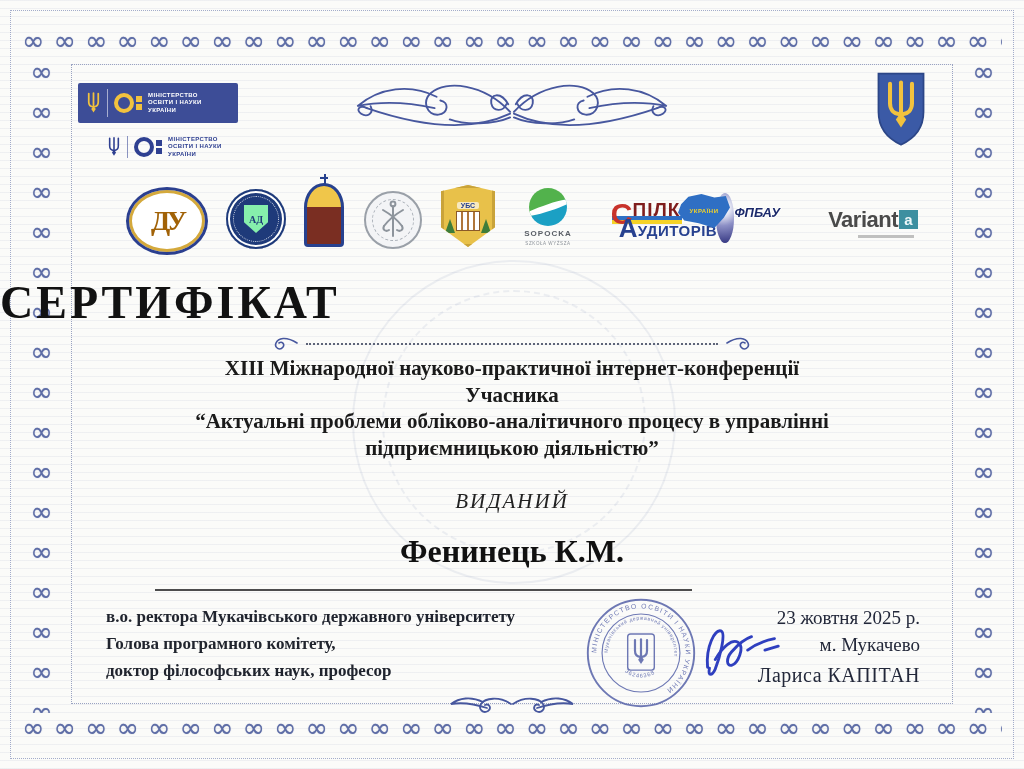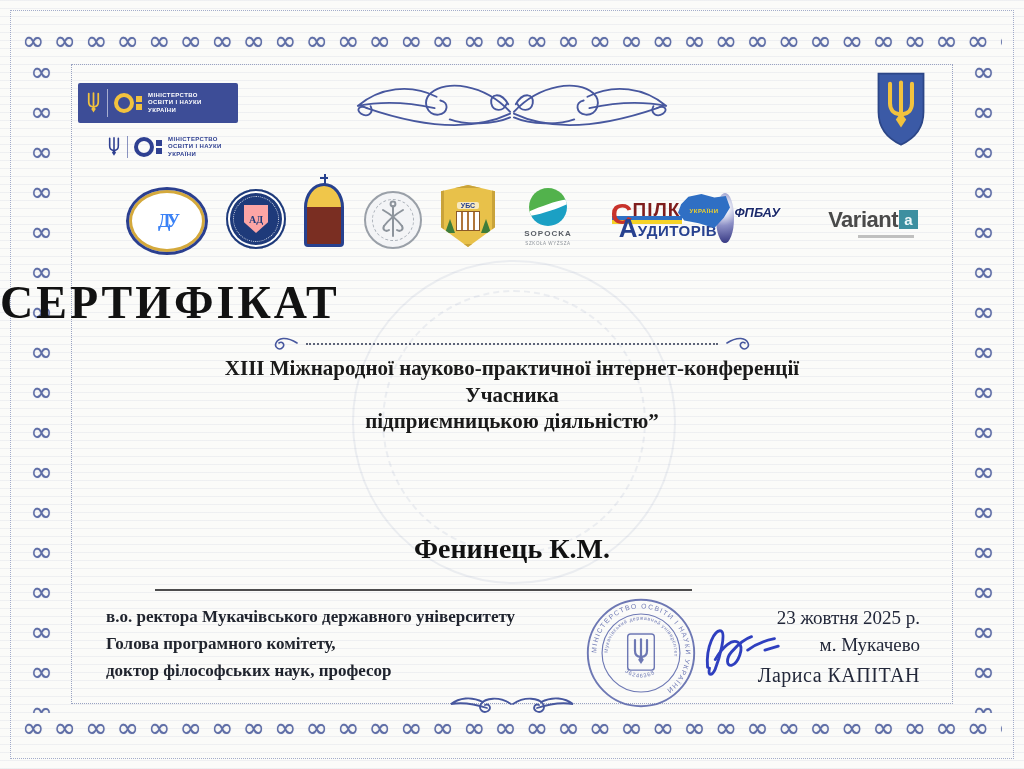--- a/index.html
+++ b/index.html
@@ -52,25 +52,25 @@
 
   .coat-of-arms{position:absolute;left:875px;top:70px;width:52px;height:80px;}
 
   .flourish-top{position:absolute;left:347px;top:76px;width:330px;height:66px;color:#47579e;}
   .flourish-bottom{position:absolute;left:50%;top:692px;transform:translateX(-50%);width:130px;height:26px;color:#47579e;}
 
   
   .plogo{position:absolute;display:flex;align-items:center;justify-content:center;}
   .mdu-crest{left:126px;top:187px;width:76px;height:62px;border-radius:50%;
     border:3px solid #2b3f8f;box-shadow:inset 0 0 0 3px #d4a93c;background:#ffffff;}
-  .mdu-crest span{font-family:"Liberation Serif",serif;font-weight:bold;font-size:18px;color:#3b82f6;letter-spacing:-4px;}
+  .mdu-crest span{font-family:"Liberation Serif",serif;font-weight:bold;font-size:28px;color:#a16207;letter-spacing:-4px;}
   .ad-seal{left:226px;top:189px;width:60px;height:60px;border-radius:50%;background:#1e3a7a;
     box-shadow:inset 0 0 0 2px #1e3a7a, inset 0 0 0 4px #ffffff;}
   .ad-seal::before{content:"";position:absolute;inset:7px;border-radius:50%;border:1px dotted rgba(255,255,255,.8);}
-  .ad-shield{width:24px;height:28px;background:#fca5a5;clip-path:polygon(0 0,100% 0,100% 62%,50% 100%,0 62%);
+  .ad-shield{width:24px;height:28px;background:#86efac;clip-path:polygon(0 0,100% 0,100% 62%,50% 100%,0 62%);
     display:flex;align-items:center;justify-content:center;font-family:"Liberation Serif",serif;
     font-weight:bold;font-size:10px;color:#1e3a7a;}
   .church-emblem{left:304px;top:183px;width:40px;height:64px;border:3px solid #27418f;
     border-radius:50% 50% 4px 4px / 38% 38% 4px 4px;box-sizing:border-box;
     background:linear-gradient(180deg,#f0c64a 0 36%,#7a2e22 36% 100%);}
   .church-emblem::before{content:"";position:absolute;top:-12px;left:50%;width:2px;height:10px;background:#27418f;}
   .church-emblem::after{content:"";position:absolute;top:-9px;left:50%;transform:translateX(-50%);width:8px;height:2px;background:#27418f;}
   .caduceus-seal{left:364px;top:191px;width:58px;height:58px;border-radius:50%;background:#f3f4f6;
     border:2px solid #9aa0a8;box-sizing:border-box;color:#8d949c;}
   .caduceus-seal::before{content:"";position:absolute;inset:6px;border-radius:50%;border:1px dashed #aab0b8;}
@@ -121,21 +121,21 @@
   .title{position:absolute;top:276px;left:0;width:100%;text-align:left;
     font-size:46px;font-weight:bold;letter-spacing:3px;color:#121212;}
   .divider{position:absolute;top:334px;left:50%;transform:translateX(-50%);
     width:480px;display:flex;align-items:center;gap:8px;color:#47579e;}
   .divider .dots{flex:1;border-top:2px dotted #5d6478;height:0;}
   .body-lines{position:absolute;top:355px;left:60px;right:60px;text-align:center;
     font-weight:bold;font-size:21px;line-height:26.5px;color:#1a1a1a;}
   .issued{position:absolute;top:489px;left:0;width:100%;text-align:center;
     font-style:italic;font-size:21px;letter-spacing:2px;color:#222;}
   .name{position:absolute;top:533px;left:0;width:100%;text-align:center;
-    font-size:28px;font-weight:bold;color:#111;}
+    font-size:32px;font-weight:bold;color:#111;}
   .name-underline{position:absolute;top:589px;left:155px;width:537px;border-top:2px solid #4d4d4d;}
 
   
   .footer-left{position:absolute;left:106px;top:603px;width:480px;
     font-size:17px;font-weight:bold;line-height:27px;color:#20242e;}
   .stamp{position:absolute;left:584px;top:596px;width:114px;height:114px;opacity:.88;}
   .signature{position:absolute;left:698px;top:617px;width:86px;height:68px;color:#2f3fbf;}
   .footer-date{position:absolute;right:104px;top:604px;text-align:right;
     font-size:19px;line-height:27px;color:#23283a;}
   .signatory-name{position:absolute;right:104px;top:664px;text-align:right;
@@ -299,23 +299,25 @@
     </svg>
     <span class="dots"></span>
     <svg width="26" height="20" viewBox="0 0 26 20">
       <path d="M1,9 C12,2 20,4 22,9 C24,14 18,17 15,13 C13,10 16,7 19,9" fill="none" stroke="currentColor" stroke-width="1.6" stroke-linecap="round"></path>
     </svg>
   </div>
 
   <div class="body-lines">
     <div>XIII Міжнародної науково-практичної інтернет-конференції</div>
     <div>Учасника</div>
+    <div>“Актуальні проблеми обліково-аналітичного процесу в управлінні</div>
     <div>підприємницькою діяльністю”</div>
   </div>
 
+  <div class="issued">ВИДАНИЙ</div>
   <div class="name">Фенинець К.М.</div>
   <div class="name-underline"></div>
 
   <div class="footer-left">
     <div>в.о. ректора Мукачівського державного університету</div>
     <div>Голова програмного комітету,</div>
     <div>доктор філософських наук, професор</div>
   </div>
 
   <svg class="stamp" viewBox="0 0 120 120">

